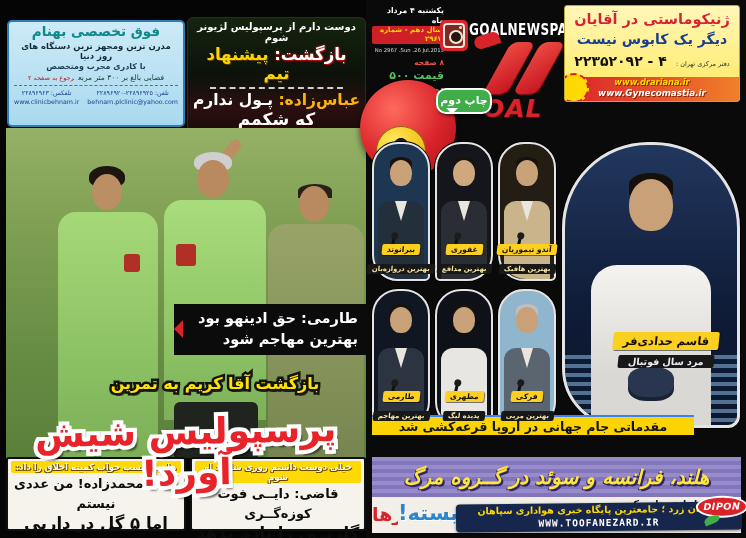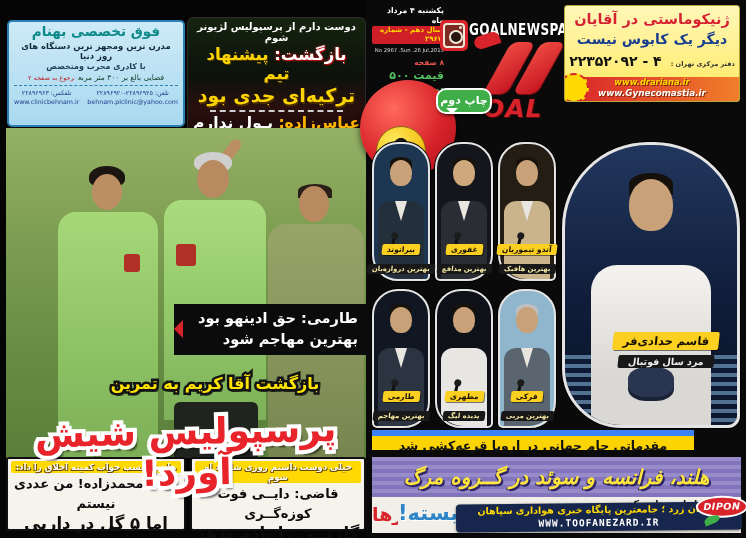--- a/index.html
+++ b/index.html
@@ -113,21 +113,21 @@
   .bubble{left:436px;top:88px;width:56px;height:26px;background:#3fae49;border:2px solid #fff;border-radius:10px;
        color:#fff;font-size:11px;font-weight:800;text-align:center;line-height:22px;direction:rtl;box-shadow:1px 2px 3px rgba(0,0,0,.5);}
   .bubble::after{content:"";position:absolute;left:8px;bottom:-8px;border:6px solid transparent;border-top-color:#fff;}
 
   
   .gyn{left:564px;top:5px;width:176px;height:97px;background:linear-gradient(180deg,#fff7b8,#ffe95e);
        border:1px solid #b9a83c;border-radius:3px;text-align:center;direction:rtl;overflow:hidden;}
   .gyn-l1{color:#d8232a;font-size:14.5px;font-weight:800;margin-top:5px;text-shadow:0 0 1px #fff;}
   .gyn-l2{color:#1a3f8f;font-size:14px;font-weight:800;margin-top:4px;}
   .gyn-phone-row{margin-top:4px;direction:rtl;}
-  .gyn-plabel{font-size:6.5px;color:#333;font-weight:bold;}
+  .gyn-plabel{font-size:6.5px;color:#333;font-weight:normal;}
   .gyn-phone{font-size:14px;color:#111;font-weight:900;direction:ltr;display:inline-block;margin-right:4px;}
   .gyn-sites{position:absolute;left:0;right:0;bottom:0;height:24px;background:linear-gradient(90deg,#d8232a,#f07f2a);
        padding-top:1px;}
   .gyn-s1{color:#ffd900;font-size:8.3px;font-weight:800;font-style:italic;line-height:1.2;text-shadow:1px 1px 0 #7e2508;}
   .gyn-s2{color:#fff;font-size:8.8px;font-weight:800;font-style:italic;line-height:1.2;text-shadow:1px 1px 0 #7e2508;}
   .star{left:-6px;bottom:-2px;width:30px;height:30px;border-radius:50%;background:#ffd903;border:2px dashed #d8232a;
        transform:rotate(-14deg);}
 
   
   .grid{left:372px;top:142px;width:188px;height:286px;display:flex;flex-wrap:wrap;gap:8px 5px;align-content:flex-start;}
@@ -158,22 +158,22 @@
   .bf-hair{position:absolute;left:50%;top:28px;width:44px;height:22px;margin-left:-22px;border-radius:50% 50% 0 0;background:#15100b;}
   .bf-body{position:absolute;left:50%;bottom:0;width:120px;height:160px;margin-left:-60px;border-radius:26px 26px 0 0;
        background:linear-gradient(180deg,#f4f3f0,#d9d8d4 70%);}
   .bf-hands{position:absolute;left:50%;bottom:28px;width:46px;height:30px;margin-left:-23px;border-radius:40%;
        background:#2a3550;box-shadow:0 4px 0 #1a2235;}
   .bigtags{left:596px;top:330px;width:140px;text-align:center;z-index:6;}
   .bigtags .tag-y{font-size:11.5px;padding:2px 10px;}
   .bigtags .tag-d{font-size:9.5px;padding:1px 10px;color:#eee;}
 
   
-  .wc-y{left:372px;top:430px;width:322px;height:20px;background:#fcd403;color:#141414;font-size:12.5px;font-weight:800;
-       text-align:center;line-height:20px;direction:rtl;border-top:6px solid #3b82f6;}
+  .wc-y{left:372px;top:415px;width:322px;height:20px;background:#fcd403;color:#141414;font-size:12.5px;font-weight:800;
+       text-align:center;line-height:20px;direction:rtl;border-top:2px solid #3b82f6;}
   .wc-p{left:372px;top:457px;width:369px;height:40px;
        background:repeating-linear-gradient(180deg,#978bca 0 4px,#8275bb 4px 8px);
        color:#ffe63c;font-size:20px;font-weight:900;text-align:center;line-height:40px;direction:rtl;
        text-shadow:2px 2px 0 #2e2566,-1px 1px 0 #2e2566;font-style:italic;}
   .wc-w{left:372px;top:497px;width:369px;height:36px;background:#f1efe8;overflow:hidden;}
   .bs-black{position:absolute;right:34px;top:1px;font-size:9.5px;font-weight:bold;color:#1a1a1a;direction:rtl;}
   .bs-blue{position:absolute;left:26px;top:4px;font-size:21px;font-weight:900;color:#2e86c8;direction:rtl;
        text-shadow:1px 1px 0 #fff;}
   .bs-red{position:absolute;left:0;top:6px;width:26px;overflow:hidden;font-size:19px;font-weight:900;color:#d8232a;direction:ltr;white-space:nowrap;}
 
@@ -210,21 +210,20 @@
       </div>
     </div>
   </div>
 
   <div class="abs topheads">
     <div class="th-kicker">دوست دارم از پرسپولیس لژیونر شوم</div>
     <div class="th-l1">
       <span class="nm">بازگشت:</span>
       <span class="tx">پیشنهاد تیم</span>
     </div>
-    <div class="th-l2">ترکیه‌ای جدی بود</div>
     <div class="th-sep"></div>
     <div class="th-l3">
       <span class="nm">عباس‌زاده:</span>
       <span class="tx">پـول ندارم</span>
     </div>
     <div class="th-l4">که شکمم راسیـرکنم</div>
   </div>
 
   <div class="abs photo-main">
 

